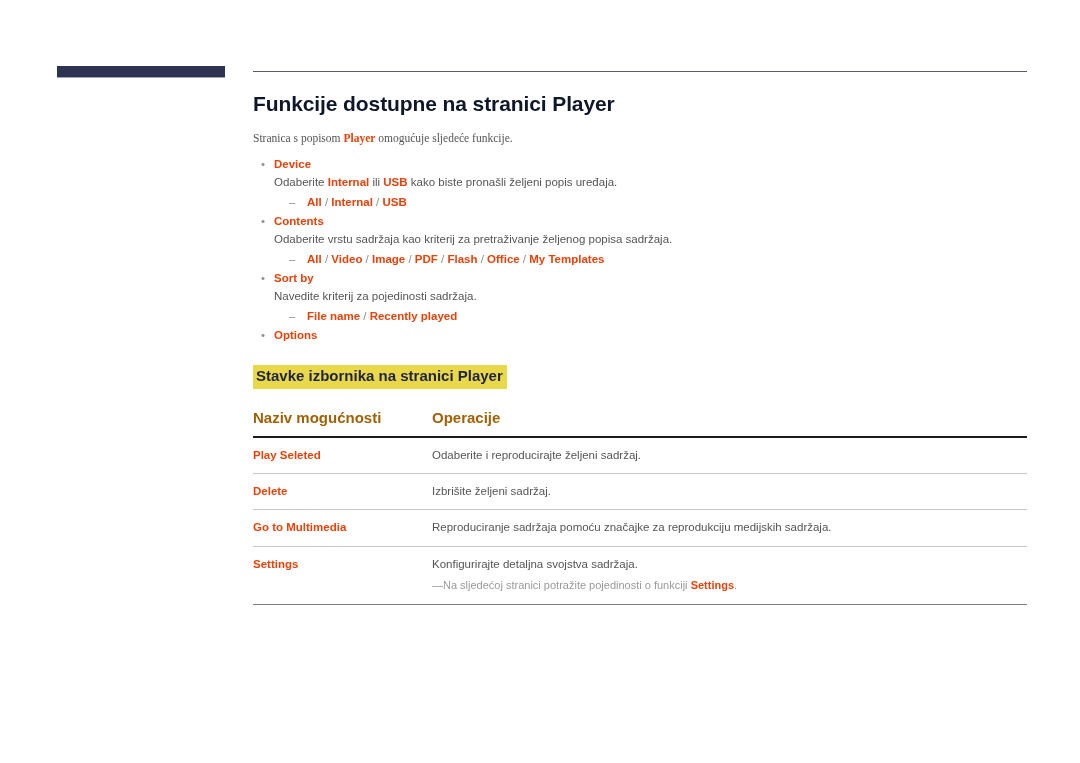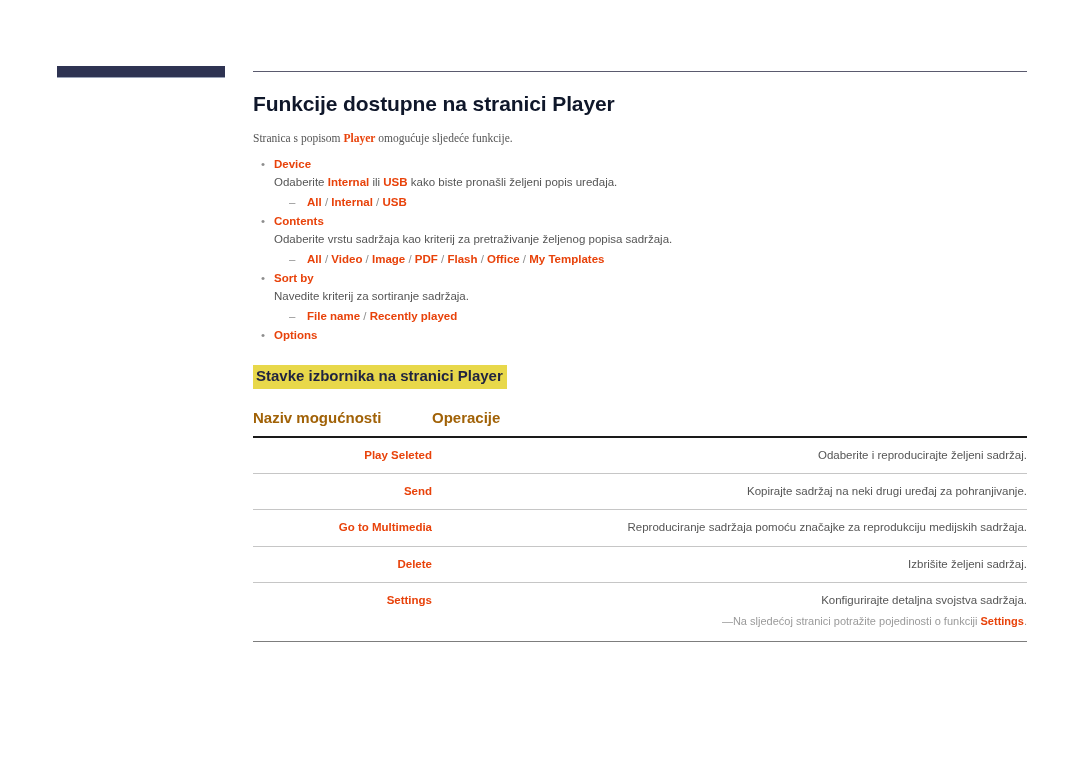--- a/index.html
+++ b/index.html
@@ -156,21 +156,20 @@
     border-bottom: 2px solid #1a1a1a;
     vertical-align: bottom;
   }
 
   table.menu-table tbody td {
     padding: 9px 0 9px 0;
     border-bottom: 1px solid #c6c6c6;
     vertical-align: top;
     font-size: 11.5px;
     line-height: 1.5;
-    text-align: right;
   }
   table.menu-table tbody tr:last-child td {
     border-bottom: 1px solid #7d7d7d;
     padding-bottom: 11px;
   }
   td.name-cell {
     color: #e8420a;
     font-weight: bold;
     padding-right: 8px;
   }
@@ -216,21 +215,21 @@
         <div class="b-desc"><span>Odaberite </span><span class="kw">Internal</span><span> ili </span><span class="kw">USB</span><span> kako biste pronašli željeni popis uređaja.</span></div>
         <div class="sub-row"><span class="dash">–</span><span>All</span><span class="sep"> / </span><span>Internal</span><span class="sep"> / </span><span>USB</span></div>
       </li>
       <li>
         <div class="b-row"><span class="dot">•</span><span>Contents</span></div>
         <div class="b-desc"><span>Odaberite vrstu sadržaja kao kriterij za pretraživanje željenog popisa sadržaja.</span></div>
         <div class="sub-row"><span class="dash">–</span><span>All</span><span class="sep"> / </span><span>Video</span><span class="sep"> / </span><span>Image</span><span class="sep"> / </span><span>PDF</span><span class="sep"> / </span><span>Flash</span><span class="sep"> / </span><span>Office</span><span class="sep"> / </span><span>My Templates</span></div>
       </li>
       <li>
         <div class="b-row"><span class="dot">•</span><span>Sort by</span></div>
-        <div class="b-desc"><span>Navedite kriterij za sortiranje sadržaja.</span></div>
+        <div class="b-desc"><span>Navedite kriterij za pojedinosti sadržaja.</span></div>
         <div class="sub-row"><span class="dash">–</span><span>File name</span><span class="sep"> / </span><span>Recently played</span></div>
       </li>
       <li>
         <div class="b-row"><span class="dot">•</span><span>Options</span></div>
       </li>
     </ul>
 
   <div class="sub-heading-wrap">
     <span class="sub-heading">Stavke izbornika na stranici Player</span>
   </div>
@@ -247,35 +246,29 @@
       </tr>
     </thead>
     <tbody id="table-body">
         <tr>
           <td class="name-cell">Play Seleted</td>
           <td class="op-cell">
             <div>Odaberite i reproducirajte željeni sadržaj.</div>
           </td>
         </tr>
         <tr>
-          <td class="name-cell">Send</td>
-          <td class="op-cell">
-            <div>Kopirajte sadržaj na neki drugi uređaj za pohranjivanje.</div>
+          <td class="name-cell">Delete</td>
+          <td class="op-cell">
+            <div>Izbrišite željeni sadržaj.</div>
           </td>
         </tr>
         <tr>
           <td class="name-cell">Go to Multimedia</td>
           <td class="op-cell">
             <div>Reproduciranje sadržaja pomoću značajke za reprodukciju medijskih sadržaja.</div>
-          </td>
-        </tr>
-        <tr>
-          <td class="name-cell">Delete</td>
-          <td class="op-cell">
-            <div>Izbrišite željeni sadržaj.</div>
           </td>
         </tr>
         <tr>
           <td class="name-cell">Settings</td>
           <td class="op-cell">
             <div>Konfigurirajte detaljna svojstva sadržaja.</div>
             <div class="note"><span class="em">—</span><span>Na sljedećoj stranici potražite pojedinosti o funkciji </span><span class="kw">Settings</span><span>.</span></div>
           </td>
         </tr>
       </tbody>

